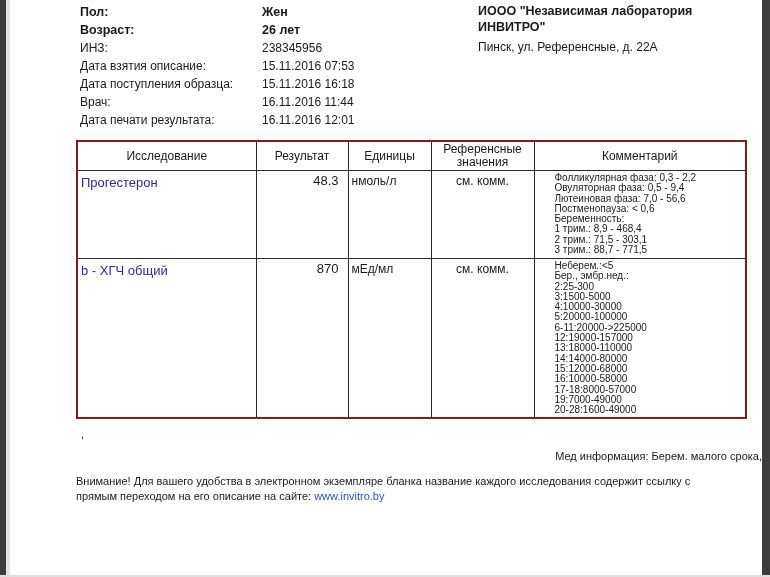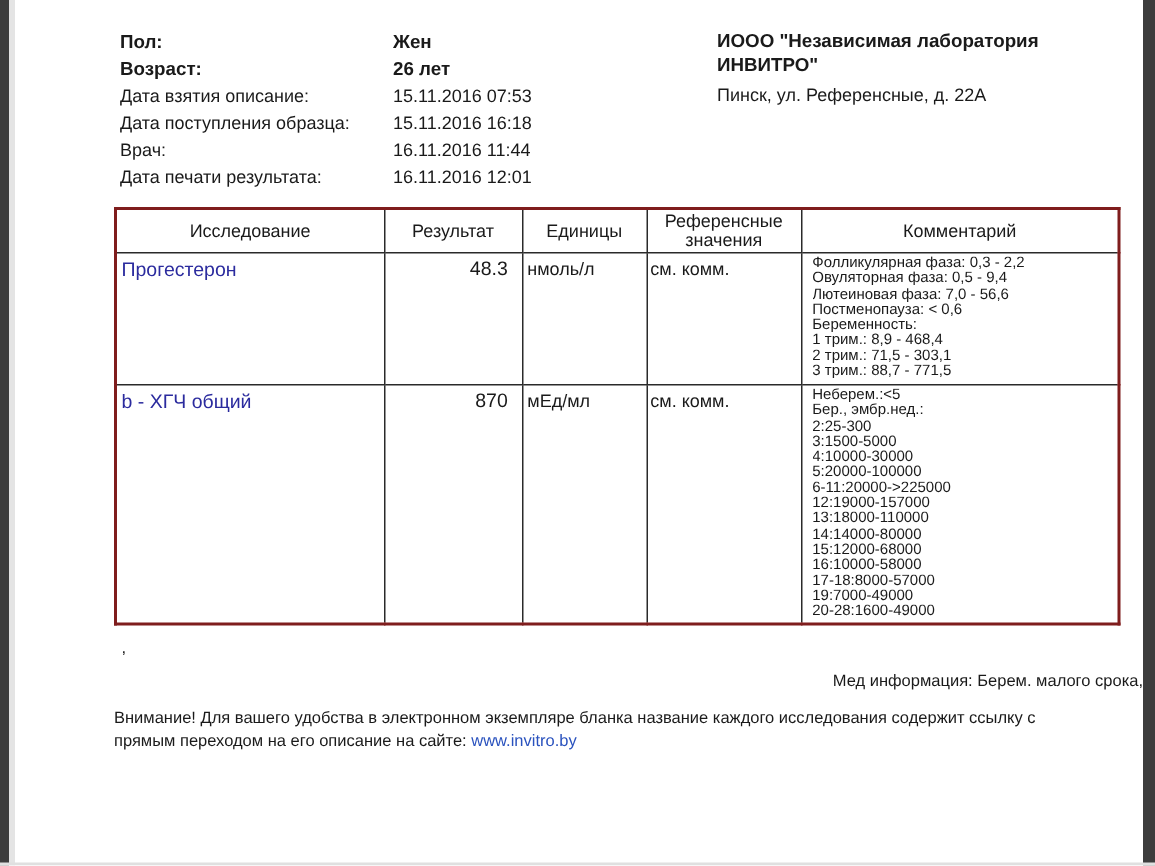--- a/index.html
+++ b/index.html
@@ -9,21 +9,21 @@
     font-family: "Liberation Sans", sans-serif;
     color: #1a1a1a;
     overflow: hidden;
     position: relative;
   }
   .edge-left  { position:absolute; left:0;  top:0; width:6px;  height:577px; background:#3d3d3d; }
   .edge-left-shade { position:absolute; left:6px; top:0; width:4px; height:577px; background:#e4e4e4; }
   .edge-right { position:absolute; right:0; top:0; width:8px;  height:577px; background:#3d3d3d; }
   .edge-bottom { position:absolute; left:0; bottom:0; width:770px; height:2px; background:#e0e0e0; }
 
-  .content { position:absolute; left:10px; top:16px; width:752px; }
+  .content { position:absolute; left:10px; top:0; width:752px; }
 
   
   .header-area { position:relative; padding-top:3px; }
   .patient-info { margin-left:70px; }
   .info-row { display:flex; font-size:12px; line-height:18px; }
   .info-row.bold { font-weight:bold; font-size:12.5px; }
   .info-label { width:182px; flex:none; }
   .info-value { flex:none; }
 
   .lab-info { position:absolute; left:468px; top:3px; width:252px; }
@@ -47,22 +47,22 @@
   }
   .results td { vertical-align: top; }
   col.c1 { width:179px; } col.c2 { width:92px; } col.c3 { width:83px; }
   col.c4 { width:103px; } col.c5 { width:212px; }
   tr.r0 { height: 88px; }
   tr.r1 { height: 157px; }
   .cell-name { padding: 2px 2px 0 3px; }
   .cell-name a { color:#2b2b9e; font-size:13px; text-decoration:none; cursor:pointer; }
   .cell-result { text-align:right; font-size:13px; padding: 2px 9px 0 2px; }
   .cell-units { font-size:12px; padding: 3px 2px 0 3px; }
-  .cell-ref { text-align:left; font-size:12px; padding: 3px 2px 0 2px; }
-  .cell-comment { padding: 2px 2px 2px 7px; }
+  .cell-ref { text-align:center; font-size:12px; padding: 3px 2px 0 2px; }
+  .cell-comment { padding: 2px 2px 2px 20px; }
   .comment-line { font-size:10px; line-height:10.3px; white-space:nowrap; overflow:hidden; }
 
   
   .footer { margin-left:66px; font-size:11px; }
   .req-comments-label { margin-top:12px; }
   .req-comments-value { margin-top:9px; padding-left:5px; }
   .med-info { margin-top:10px;text-align:right; }
   .notice { margin-top:12px; width:636px; line-height:15px; }
   .notice a { color:#2a52be; text-decoration:none; cursor:pointer; }
 </style>
@@ -78,20 +78,24 @@
 
   <div class="header-area">
     <div class="patient-info">
       <div class="info-row bold">
         <span class="info-label">Пол:</span>
         <span class="info-value">Жен</span>
       </div>
       <div class="info-row bold">
         <span class="info-label">Возраст:</span>
         <span class="info-value">26 лет</span>
+      </div>
+      <div class="info-row">
+        <span class="info-label">ИНЗ:</span>
+        <span class="info-value">238345956</span>
       </div>
       <div class="info-row">
         <span class="info-label">Дата взятия описание:</span>
         <span class="info-value">15.11.2016 07:53</span>
       </div>
       <div class="info-row">
         <span class="info-label">Дата поступления образца:</span>
         <span class="info-value">15.11.2016 16:18</span>
       </div>
       <div class="info-row">

